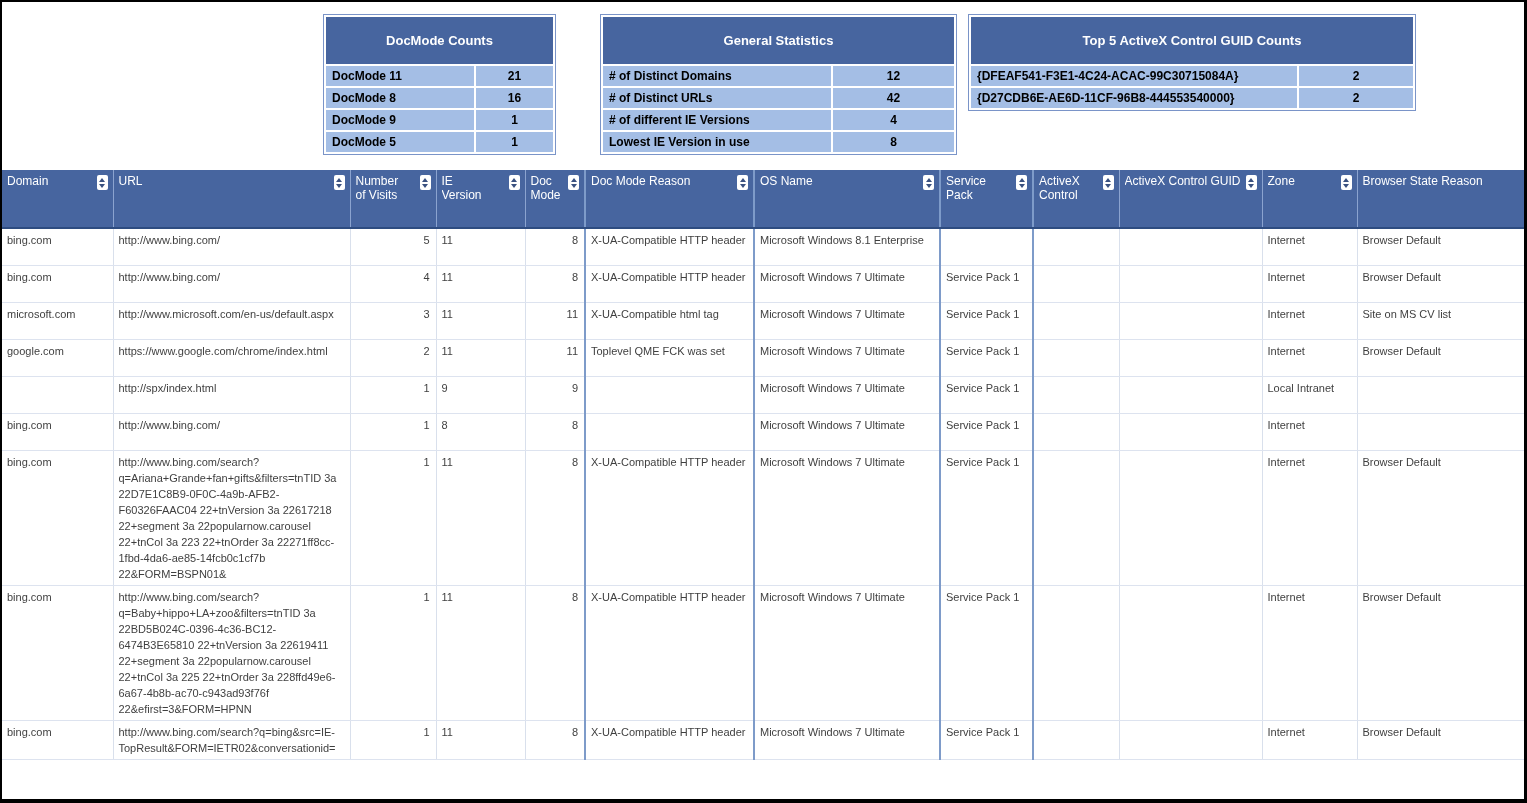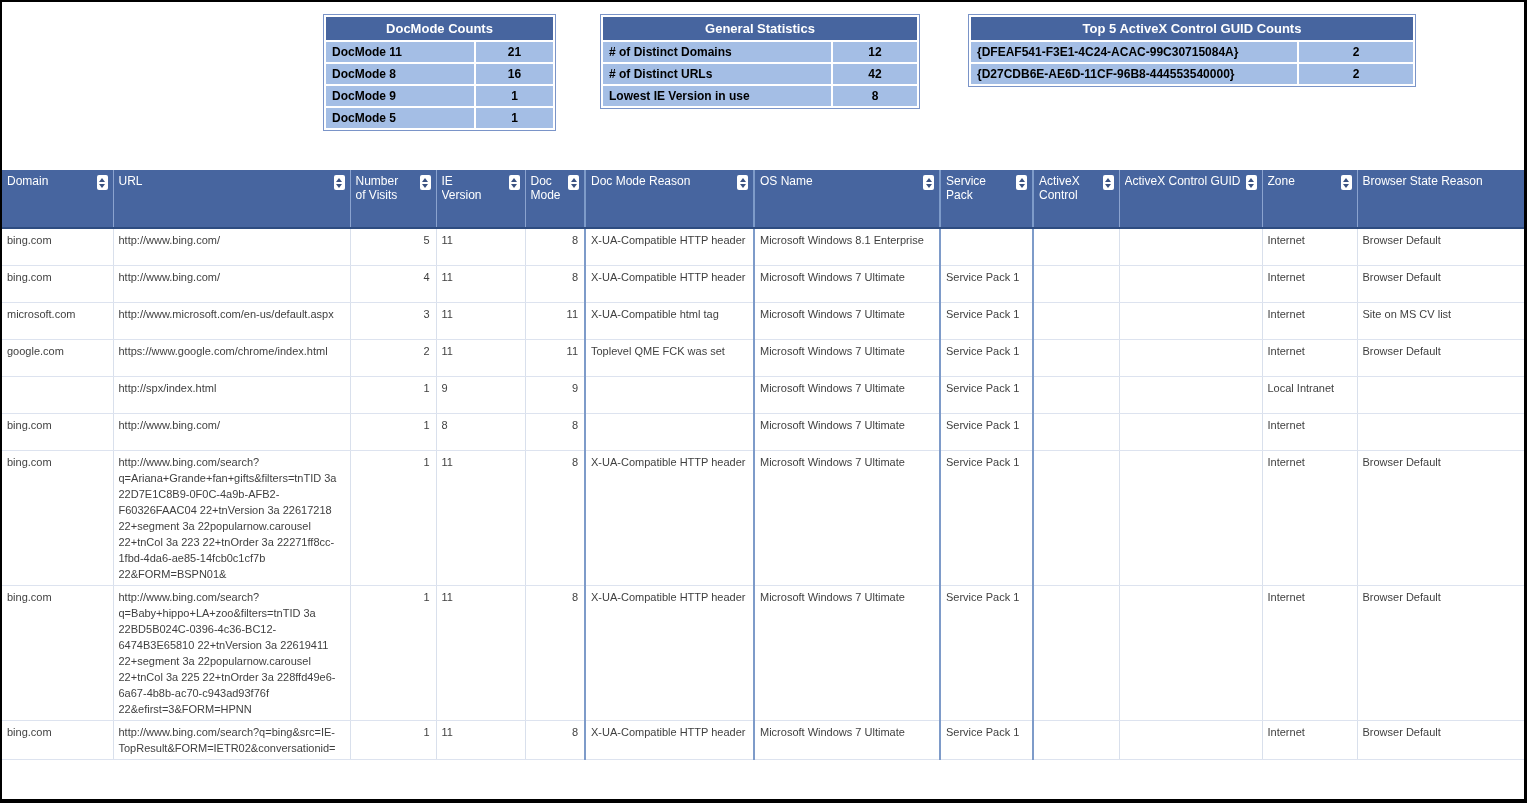--- a/index.html
+++ b/index.html
@@ -19,32 +19,32 @@
     position:absolute;
     border-collapse:separate;
     border-spacing:2px;
     background:#fff;
     border:1px solid #7a94c8;
     table-layout:fixed;
   }
   .sumtbl th{
     background:#47659F;color:#fff;
     font-size:13px;font-weight:bold;text-align:center;
-    padding:4px 4px;height:20px;box-sizing:border-box;
+    padding:16px 4px;height:20px;box-sizing:border-box;
   }
   .sumtbl td{
     background:#A4BEE5;color:#000000;
     font-size:12px;font-weight:bold;
     padding:2px 6px;height:20px;box-sizing:border-box;
     white-space:nowrap;overflow:hidden;
   }
   .sumtbl td.val{text-align:center}
   #docmode-table{left:321px;top:12px;width:233px}
   #docmode-table col.c-lbl{width:148px}
-  #genstats-table{left:598px;top:12px;width:320px}
+  #genstats-table{left:598px;top:12px;width:357px}
   #genstats-table col.c-lbl{width:228px}
   #activex-table{left:966px;top:12px;width:448px}
   #activex-table col.c-lbl{width:326px}
 
   
   .main-wrap{
     position:absolute;left:0;top:168px;
     width:1522px;height:629px;
     overflow:hidden;
   }
@@ -136,20 +136,24 @@
       </tr>
   </thead>
   <tbody>
       <tr>
         <td class="lbl"># of Distinct Domains</td>
         <td class="val">12</td>
       </tr>
       <tr>
         <td class="lbl"># of Distinct URLs</td>
         <td class="val">42</td>
+      </tr>
+      <tr>
+        <td class="lbl"># of different IE Versions</td>
+        <td class="val">4</td>
       </tr>
       <tr>
         <td class="lbl">Lowest IE Version in use</td>
         <td class="val">8</td>
       </tr>
     </tbody>
 </table>
 
 <table class="sumtbl" id="activex-table">
   <colgroup>

